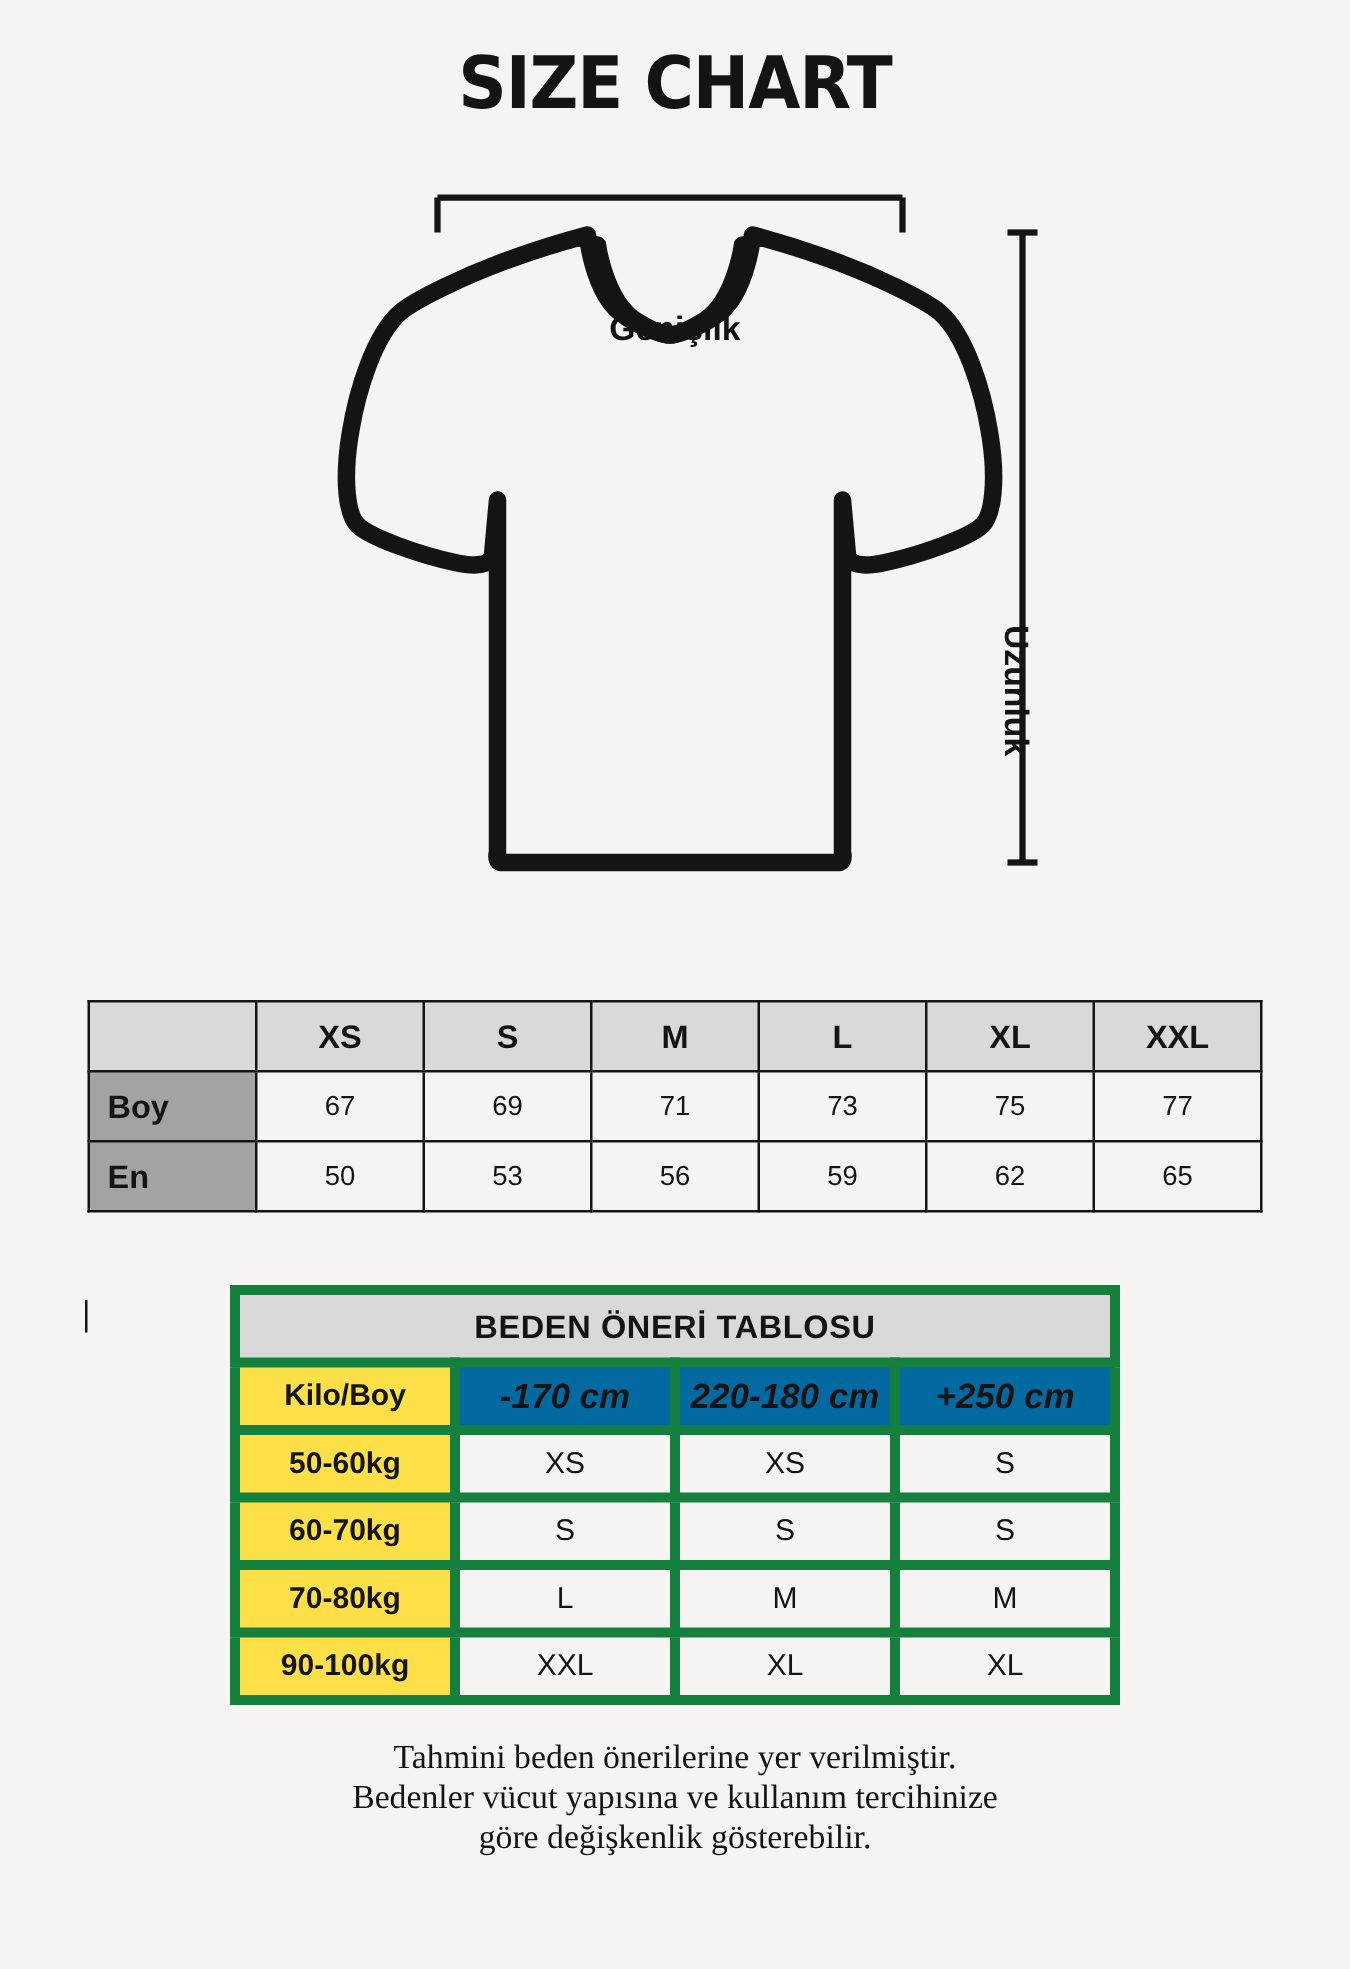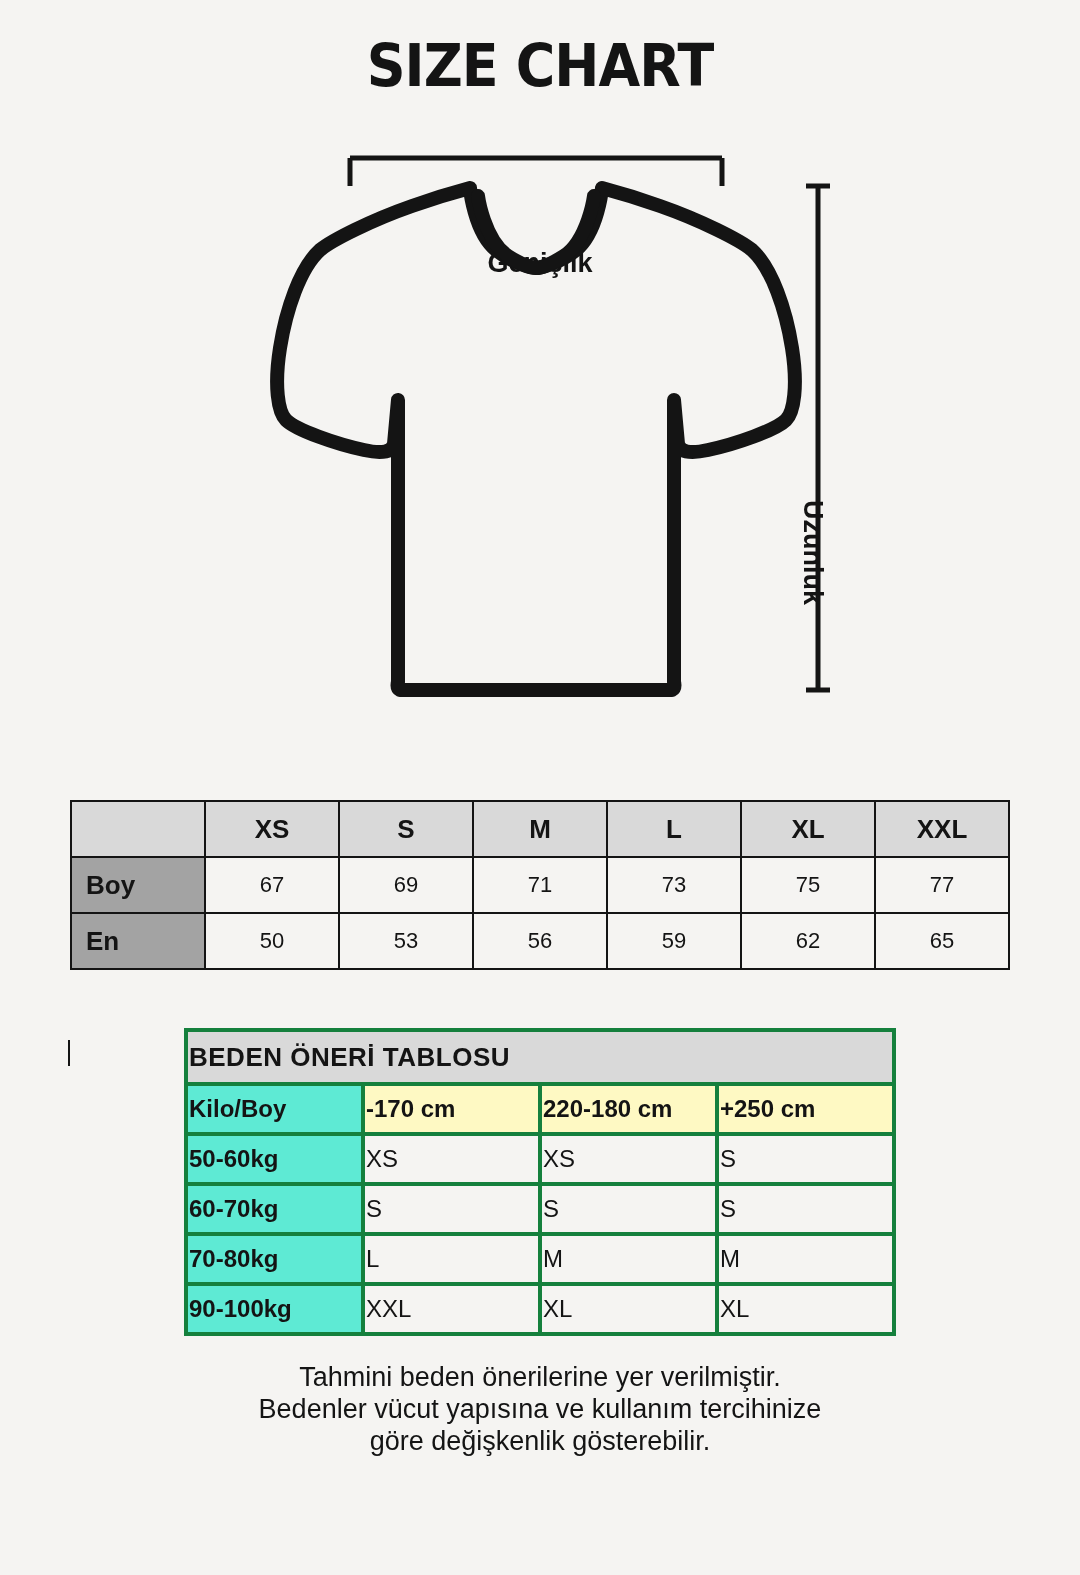--- a/index.html
+++ b/index.html
@@ -109,49 +109,50 @@
   .rec-wrap {
     margin-top: 58px;
   }
   .rec-table {
     border-collapse: collapse;
     margin: 0 auto;
     width: 712px;
     table-layout: fixed;
   }
   .rec-table td {
-    border: 4px solid #15803d;
+    border: 8px solid #15803d;
     height: 44px;
-    text-align: left;
+    text-align: center;
     font-size: 24px;
     color: #141414;
   }
   .rec-table .rec-title {
     background: #d9d9d9;
     font-weight: 700;
     font-size: 26px;
     height: 48px;
     letter-spacing: 0.5px;
   }
   .rec-table .rec-head {
-    background: #fef9c3;
-    font-weight: 700;
-    font-size: 24px;
+    background: #0369a1;
+    font-weight: 700;
+    font-size: 28px;
+    font-style: italic;
   }
   .rec-table .rec-rowhead {
-    background: #5eead4;
+    background: #fde047;
     font-weight: 700;
     font-size: 24px;
     width: 160px;
   }
 
   
   .footnote {
     text-align: center;
-    font-family: Liberation Sans, sans-serif;
+    font-family: Liberation Serif, serif;
     font-size: 27px;
     line-height: 1.18;
     color: #141414;
     margin-top: 26px;
   }
 </style>
 </head>
 <body>
 
 <h1 class="title">SIZE CHART</h1>

